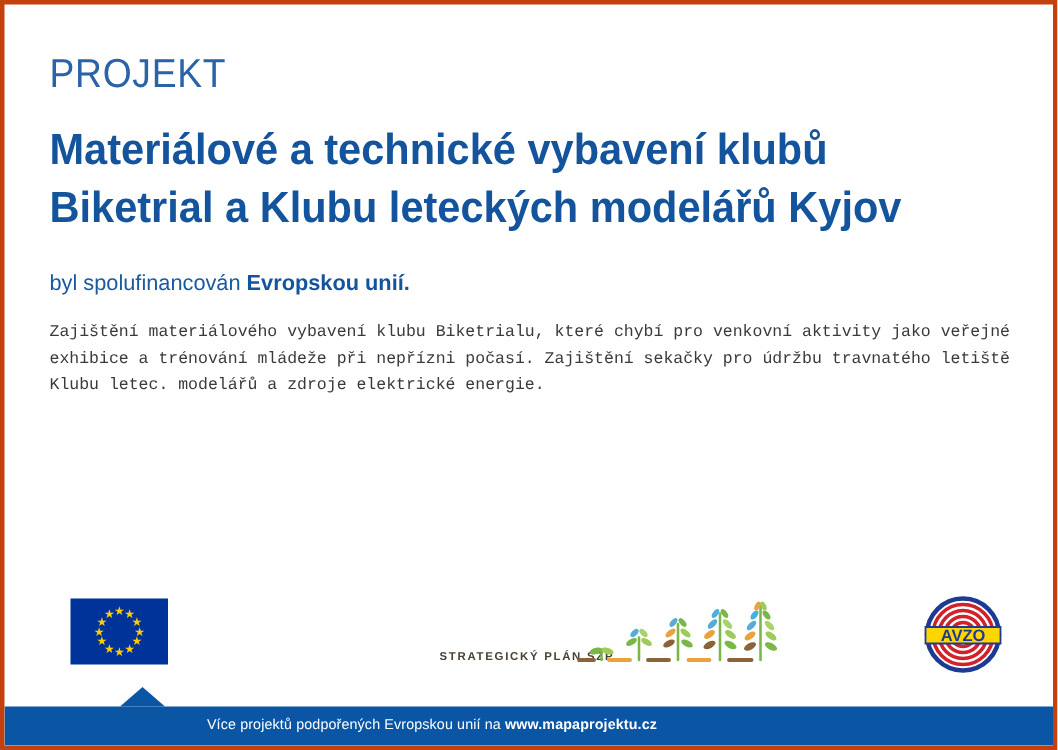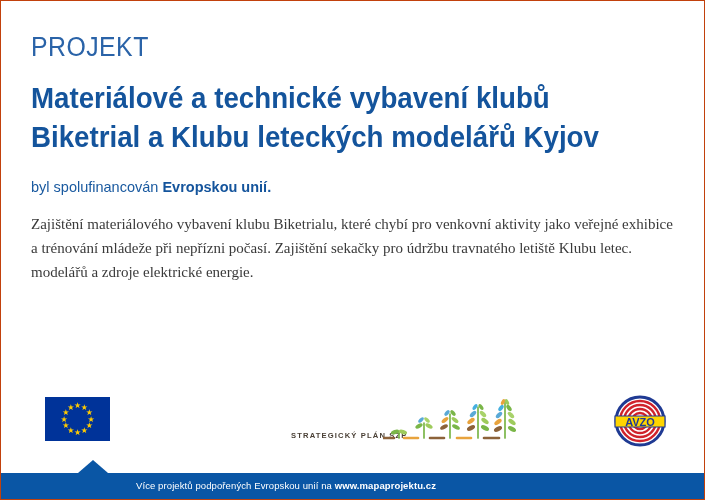--- a/index.html
+++ b/index.html
@@ -10,21 +10,21 @@
   body {
     font-family: "Liberation Sans", sans-serif;
   }
   #poster {
     position: relative;
     width: 705px;
     height: 500px;
     background: #ffffff;
     overflow: hidden;
     box-sizing: border-box;
-    border: 1px solid #c2410c;
+    border: 3px solid #c2410c;
   }
 
   
   .content {
     position: absolute;
     left: 30px;
     top: 0;
     width: 645px;
   }
   .eyebrow {
@@ -54,22 +54,22 @@
     font-size: 14.5px;
     color: #1a5aa0;
     margin-top: 22px;
     line-height: 1.3;
   }
   .funded-line b {
     font-weight: 700;
     color: #14549c;
   }
   .description {
-    font-family: Liberation Serif, serif;
-    font-size: 15px;
+    font-family: Liberation Mono, monospace;
+    font-size: 11px;
     color: #3a3a3a;
     line-height: 1.62;
     margin-top: 15px;
     max-width: 646px;
   }
 
   
   .logo-strip {
     position: absolute;
     left: 0;

